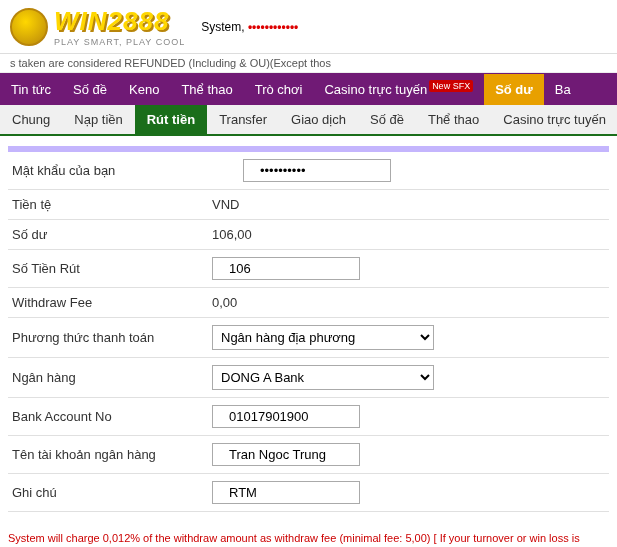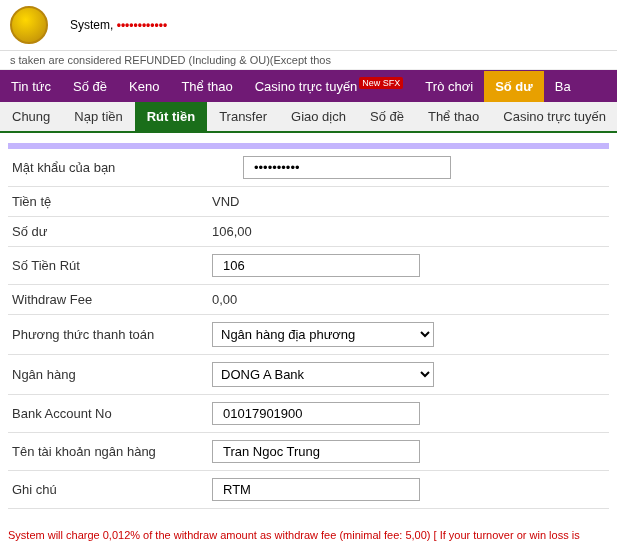--- a/index.html
+++ b/index.html
@@ -24,51 +24,55 @@
     .nav-sub { background: #f0f0f0; display: flex; align-items: center; border-bottom: 2px solid #1a6e1a; padding: 0; }
     .nav-sub a { color: #333; text-decoration: none; padding: 7px 12px; font-size: 13px; display: block; white-space: nowrap; }
     .nav-sub a.active { background: #1a6e1a; color: #fff; font-weight: bold; }
 
     
     .form-container { padding: 10px 8px; }
     .form-row { display: flex; align-items: center; border-bottom: 1px solid #e0e0e0; padding: 7px 4px; }
     .form-row:first-child { border-top: 6px solid #c4b5fd; gap: 31px; }
     .form-label { width: 200px; font-size: 13px; color: #333; flex-shrink: 0; }
     .form-value { color: #333; font-size: 13px; }
-    .form-input { border: 1px solid #aaa; padding: 3px 10px; font-size: 13px; width: 208px; background: #fff; }
+    .form-input { border: 1px solid #aaa; padding: 3px 16px; font-size: 13px; width: 148px; background: #fff; }
     .form-select { border: 1px solid #aaa; padding: 3px 4px; font-size: 13px; width: 222px; background: #fff; }
 
     
     .footer-note { font-size: 11px; color: #333; padding: 8px 8px; line-height: 1.5; }
     .footer-note span { color: #cc0000; }
   </style>
 </head>
 <body>
 
 <div class="header">
   <div class="logo-row">
     <div class="logo-circle"></div>
+    <div>
+      <div class="logo-text">WIN2888</div>
+      <div class="logo-sub">PLAY SMART, PLAY COOL</div>
+    </div>
   </div>
   <div style="margin-left:16px; font-size:12px;">
     <span>System,</span>
     <span class="welcome-name">••••••••••••</span>
   </div>
 </div>
 
 <div class="notice-bar">
   <span>s taken are considered REFUNDED (Including &amp; OU)(Except thos</span>
 </div>
 
 <div class="nav-main">
   <a href="#">Tin tức</a>
   <a href="#">Số đề</a>
   <a href="#">Keno</a>
   <a href="#">Thể thao</a>
+  <a href="#">Trò chơi</a>
   <a href="#">Casino trực tuyến<span class="new-sfx">New SFX</span></a>
-  <a href="#">Trò chơi</a>
   <a href="#" class="balance-tab">Số dư</a>
   <a href="#">Ba</a>
 </div>
 
 <div class="nav-sub">
   <a href="#">Chung</a>
   <a href="#">Nạp tiền</a>
   <a href="#" class="active">Rút tiền</a>
   <a href="#">Transfer</a>
   <a href="#">Giao dịch</a>

